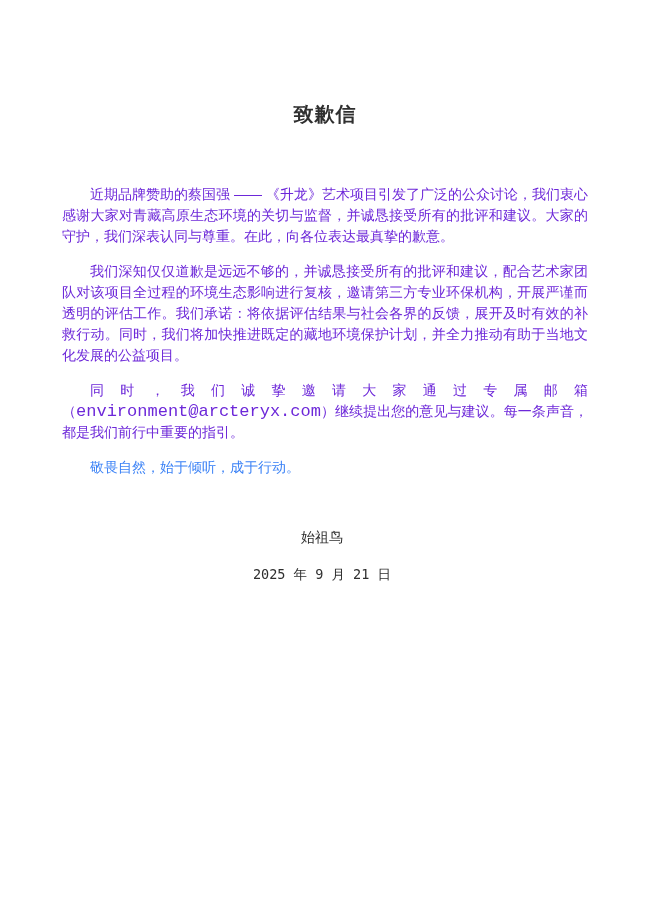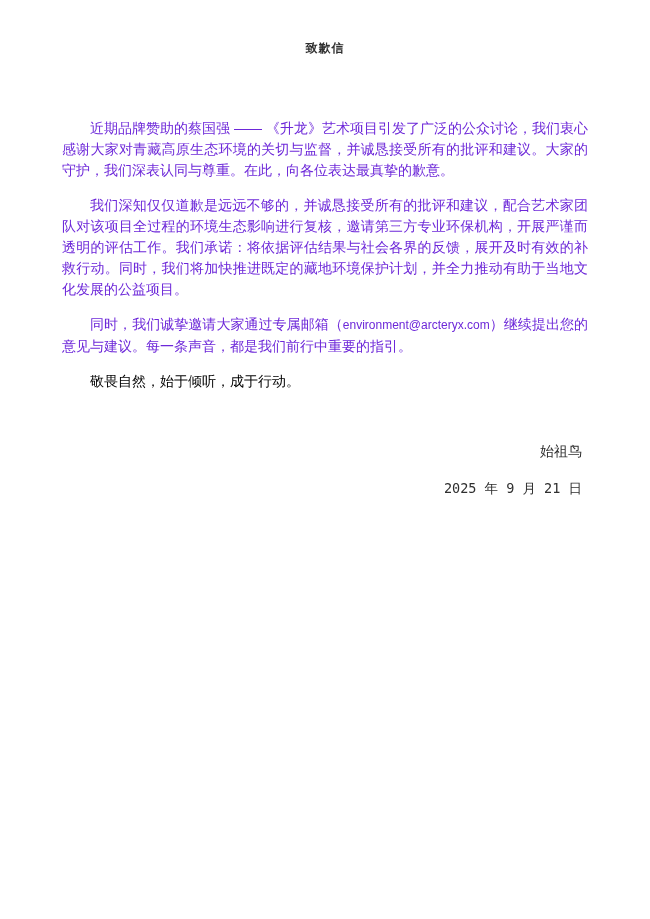--- a/index.html
+++ b/index.html
@@ -12,56 +12,56 @@
     position: relative;
     width: 650px;
     height: 919px;
     margin: 0 auto;
     background: #ffffff;
     overflow: hidden;
     font-family: "Liberation Sans", "DejaVu Sans", sans-serif;
     color: #2f2f2f;
   }
   .letter-title {
-    margin: 36px 62px 0 62px;
-    font-size: 12px;
+    margin: 102px 62px 0 62px;
+    font-size: 20px;
     line-height: 24px;
     font-weight: 700;
     text-align: center;
     letter-spacing: 1px;
   }
   .letter-body {
     margin: 58px 62px 0 62px;
   }
   .para {
     margin: 0 0 14px 0;
     font-size: 14px;
     line-height: 21px;
     text-align: justify;
     text-justify: inter-ideograph;
     text-indent: 2em;
     color: #6d28d9;
   }
   .mono {
-    font-family: Liberation Sans, sans-serif;
-    font-size: 12px;
+    font-family: Liberation Mono, monospace;
+    font-size: 17px;
   }
   .closing {
     margin: 0;
   }
   .closing-line {
     font-size: 14px;
     line-height: 21px;
     text-indent: 2em;
-    color: #000000;
+    color: #3b82f6;
   }
   .signature-block {
     margin-top: 49px;
     padding-right: 6px;
-    text-align: right;
+    text-align: center;
     font-size: 14px;
     line-height: 21px;
     color: #2f2f2f;
   }
   .signature-date {
     font-family: "DejaVu Sans Mono", "Liberation Mono", monospace;
     font-size: 13.5px;
     margin-top: 16px;
   }
 </style>

